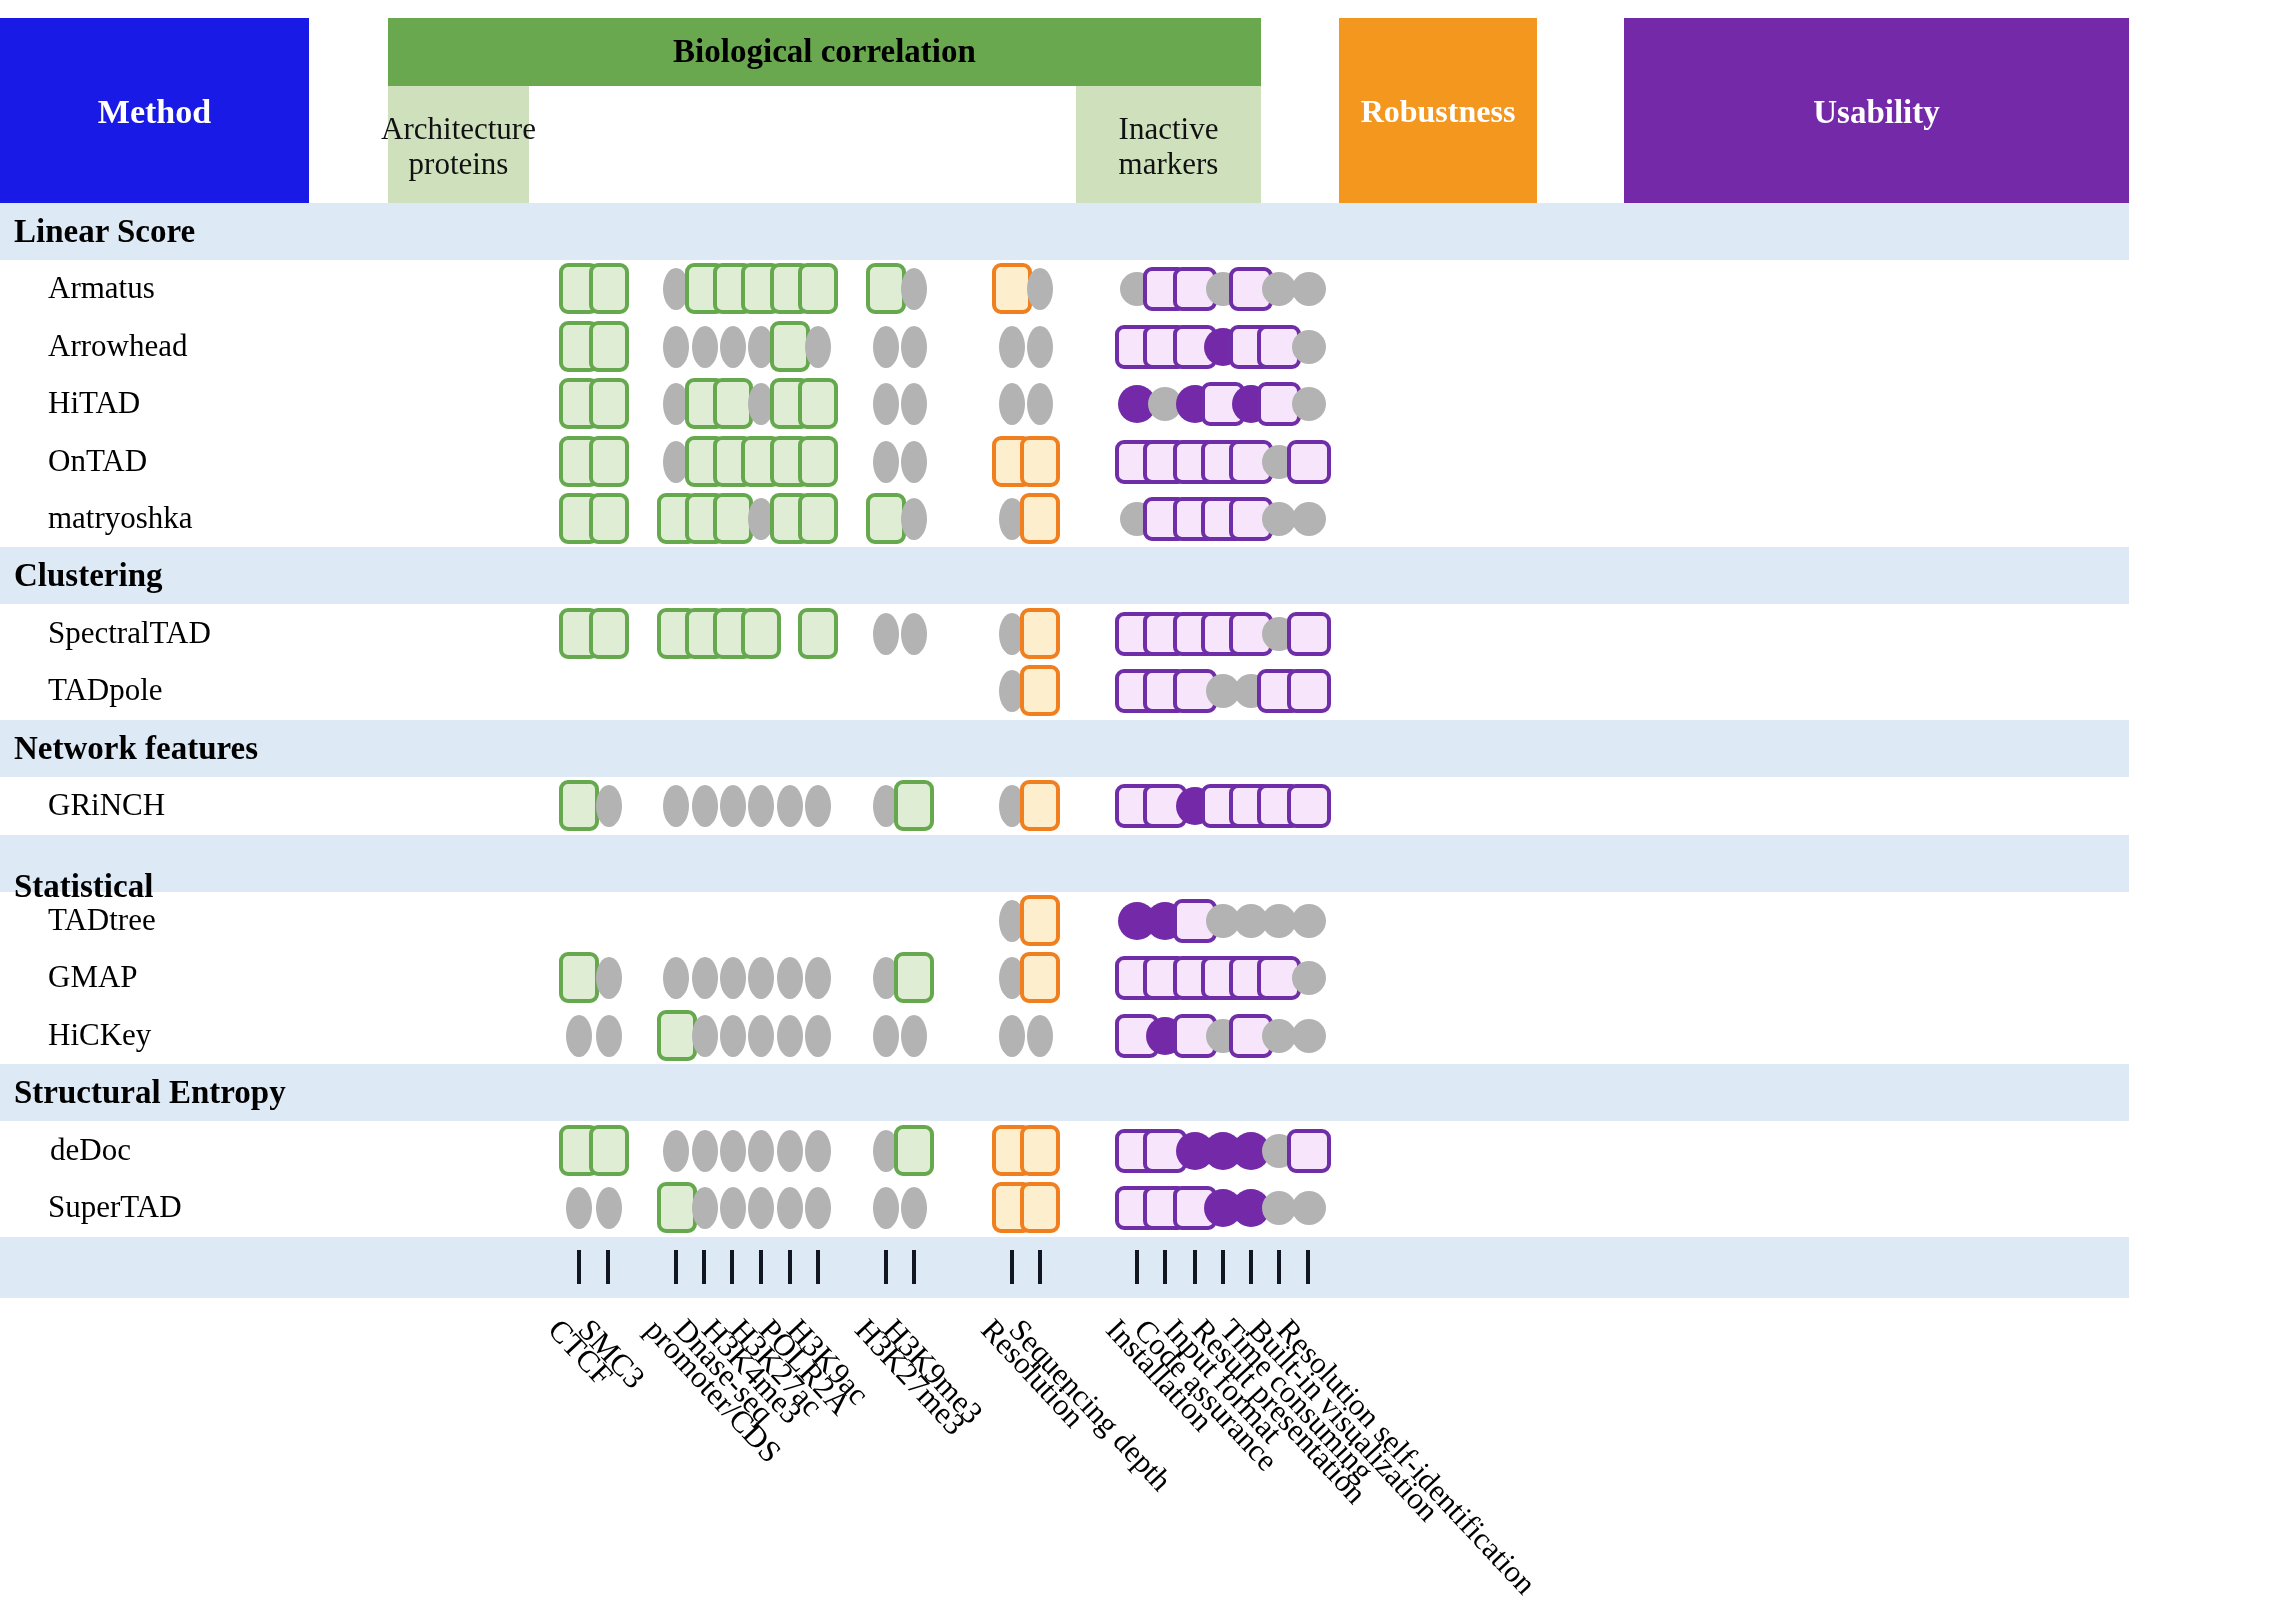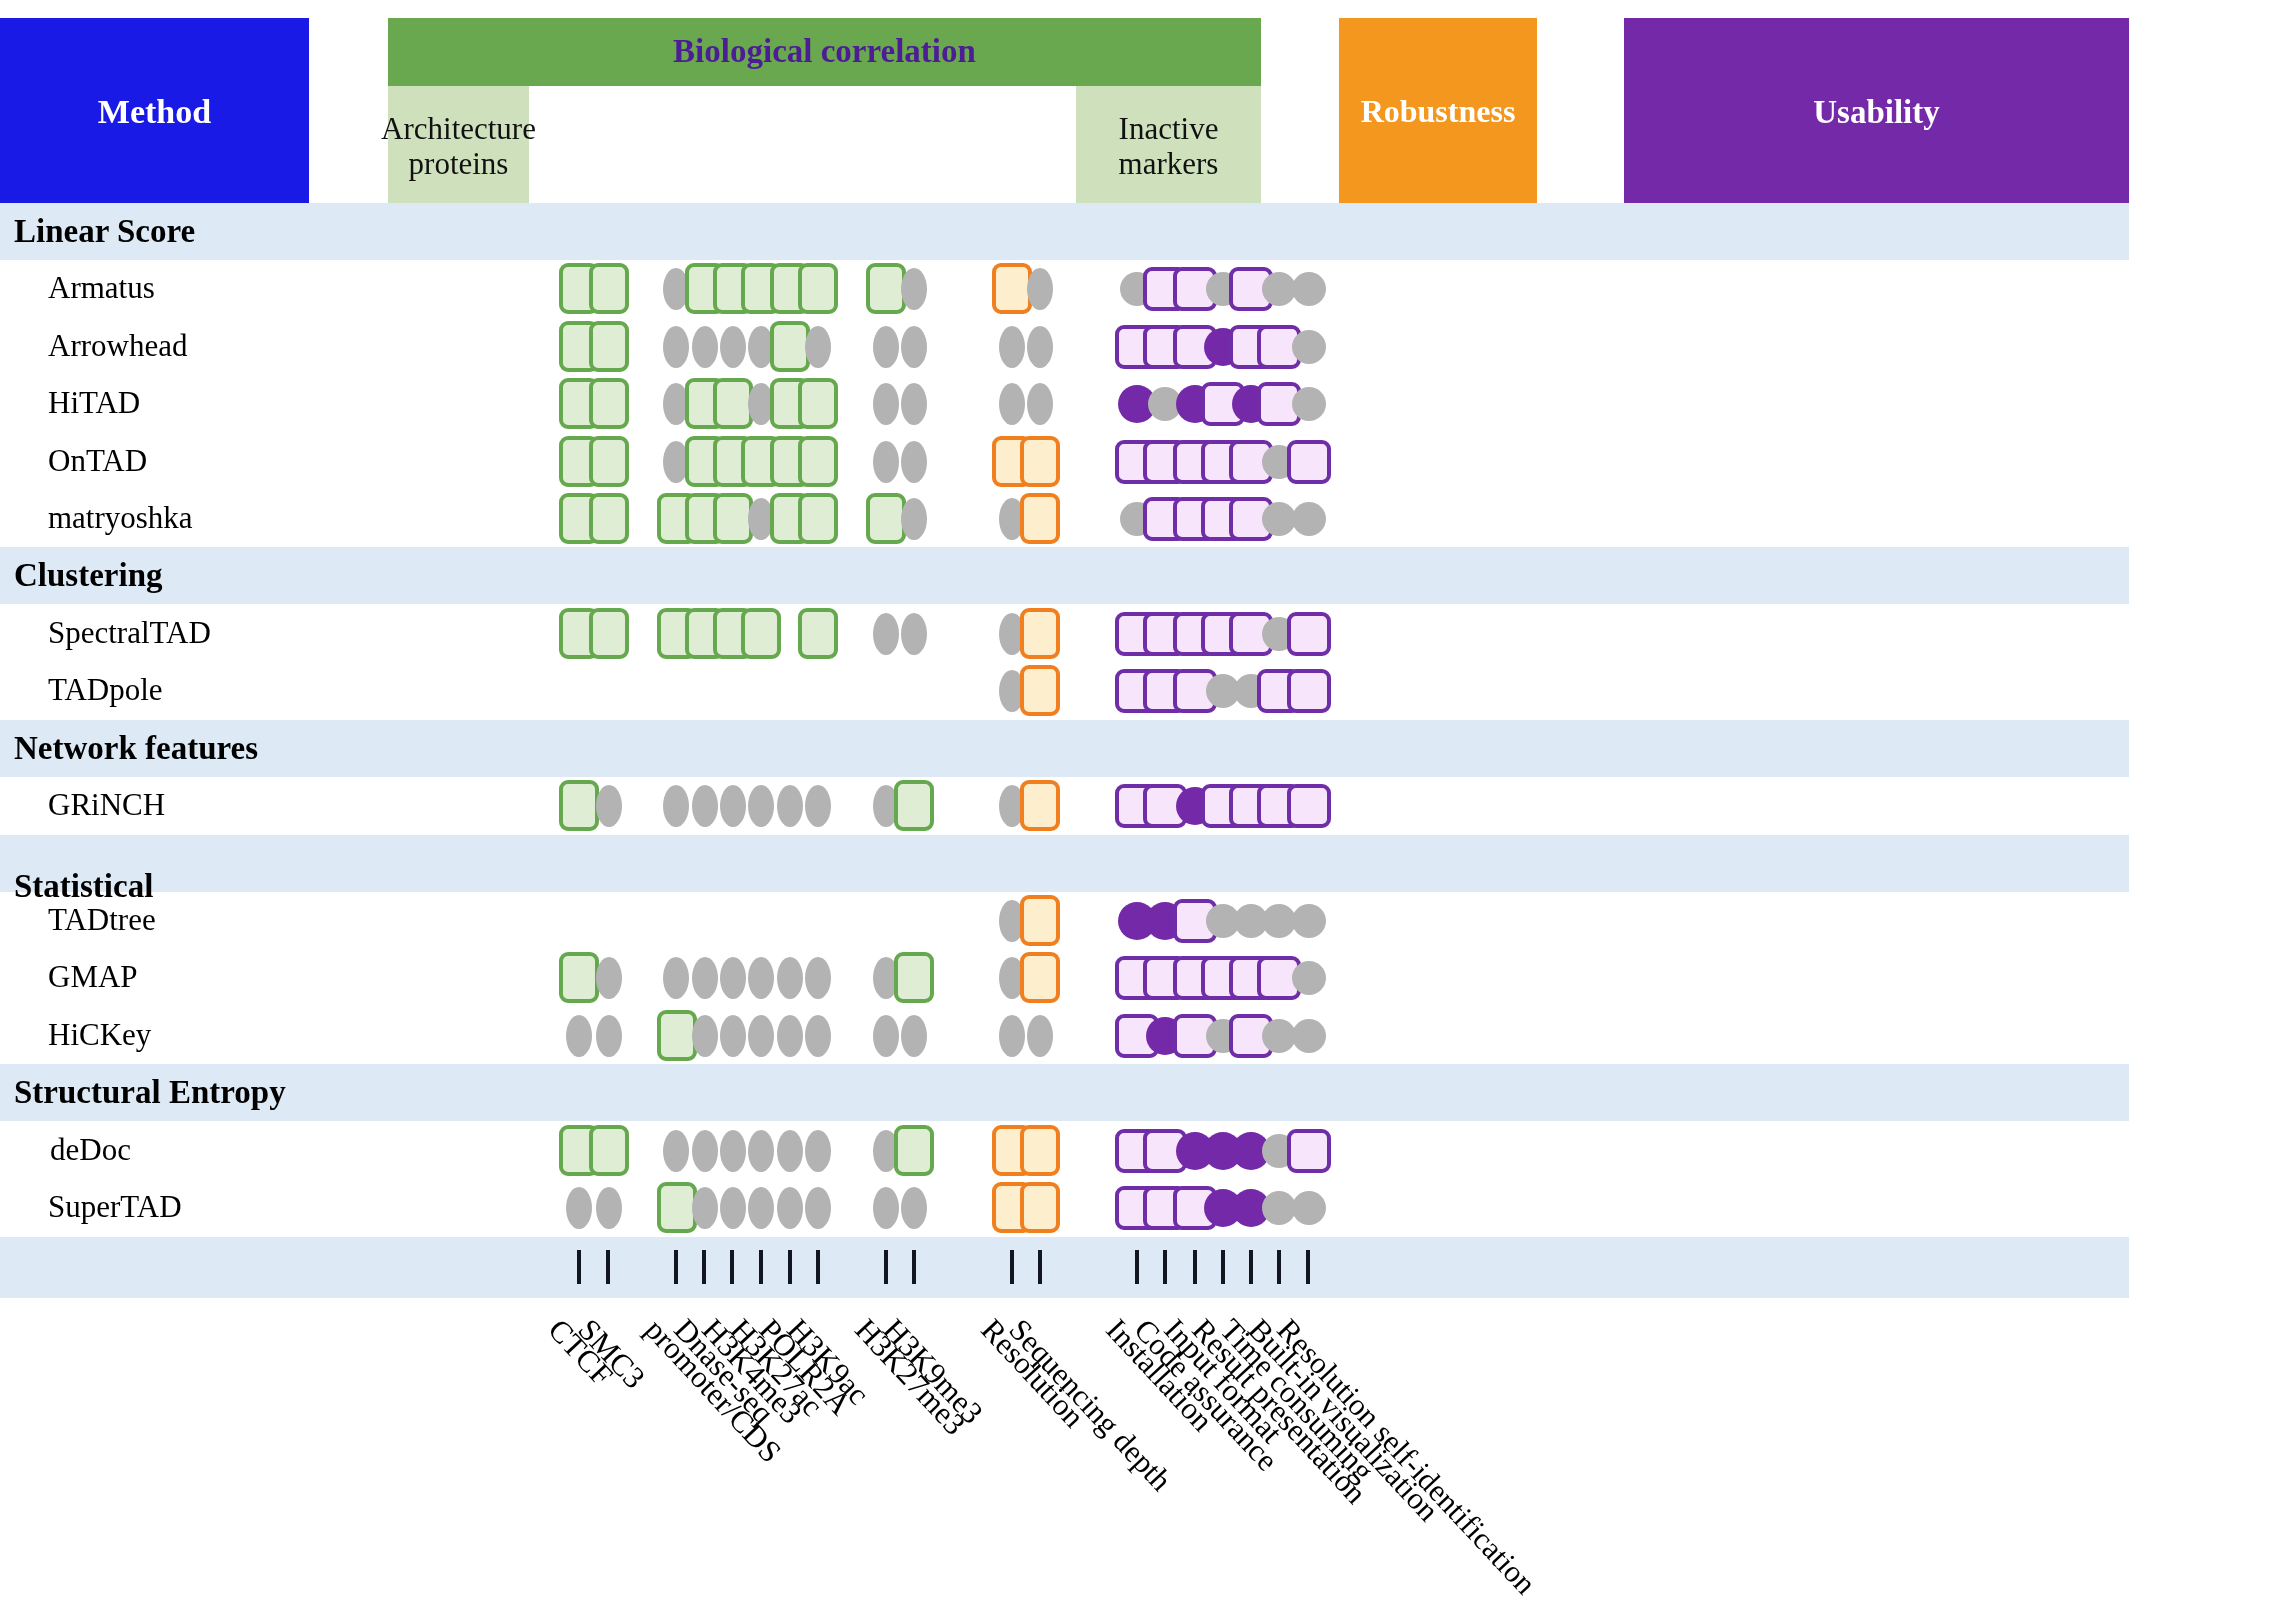--- a/index.html
+++ b/index.html
@@ -3,21 +3,21 @@
 <meta charset="utf-8">
 <style>
   html,body{margin:0;padding:0;background:#ffffff;}
   body{font-family:"Liberation Serif","DejaVu Serif",serif;}
   #root{position:relative;width:2283px;height:1617px;overflow:hidden;background:#fff;}
 
   
   .hdr{position:absolute;box-sizing:border-box;display:flex;align-items:center;justify-content:center;
        text-align:center;font-weight:bold;line-height:1.12;}
   .hdr.method{background:#1a1ae6;color:#fff;font-size:34px;}
-  .hdr.biocorr{background:#6aa84f;color:#4c1d95;font-size:33px;}
+  .hdr.biocorr{background:#6aa84f;color:#000000;font-size:33px;}
   .hdr.robust{background:#f4971f;color:#fff;font-size:32px;}
   .hdr.usab{background:#7429a8;color:#fff;font-size:33px;}
   .hdr.sub{background:#cfe0bd;color:#111;font-weight:normal;font-size:31px;}
 
   
   .grprow{position:absolute;left:0;background:#dde9f4;}
   .grplabel{position:absolute;font-weight:bold;font-size:33px;color:#000;white-space:nowrap;}
   .methodlabel{position:absolute;font-size:31px;color:#000;white-space:nowrap;}
 
   

